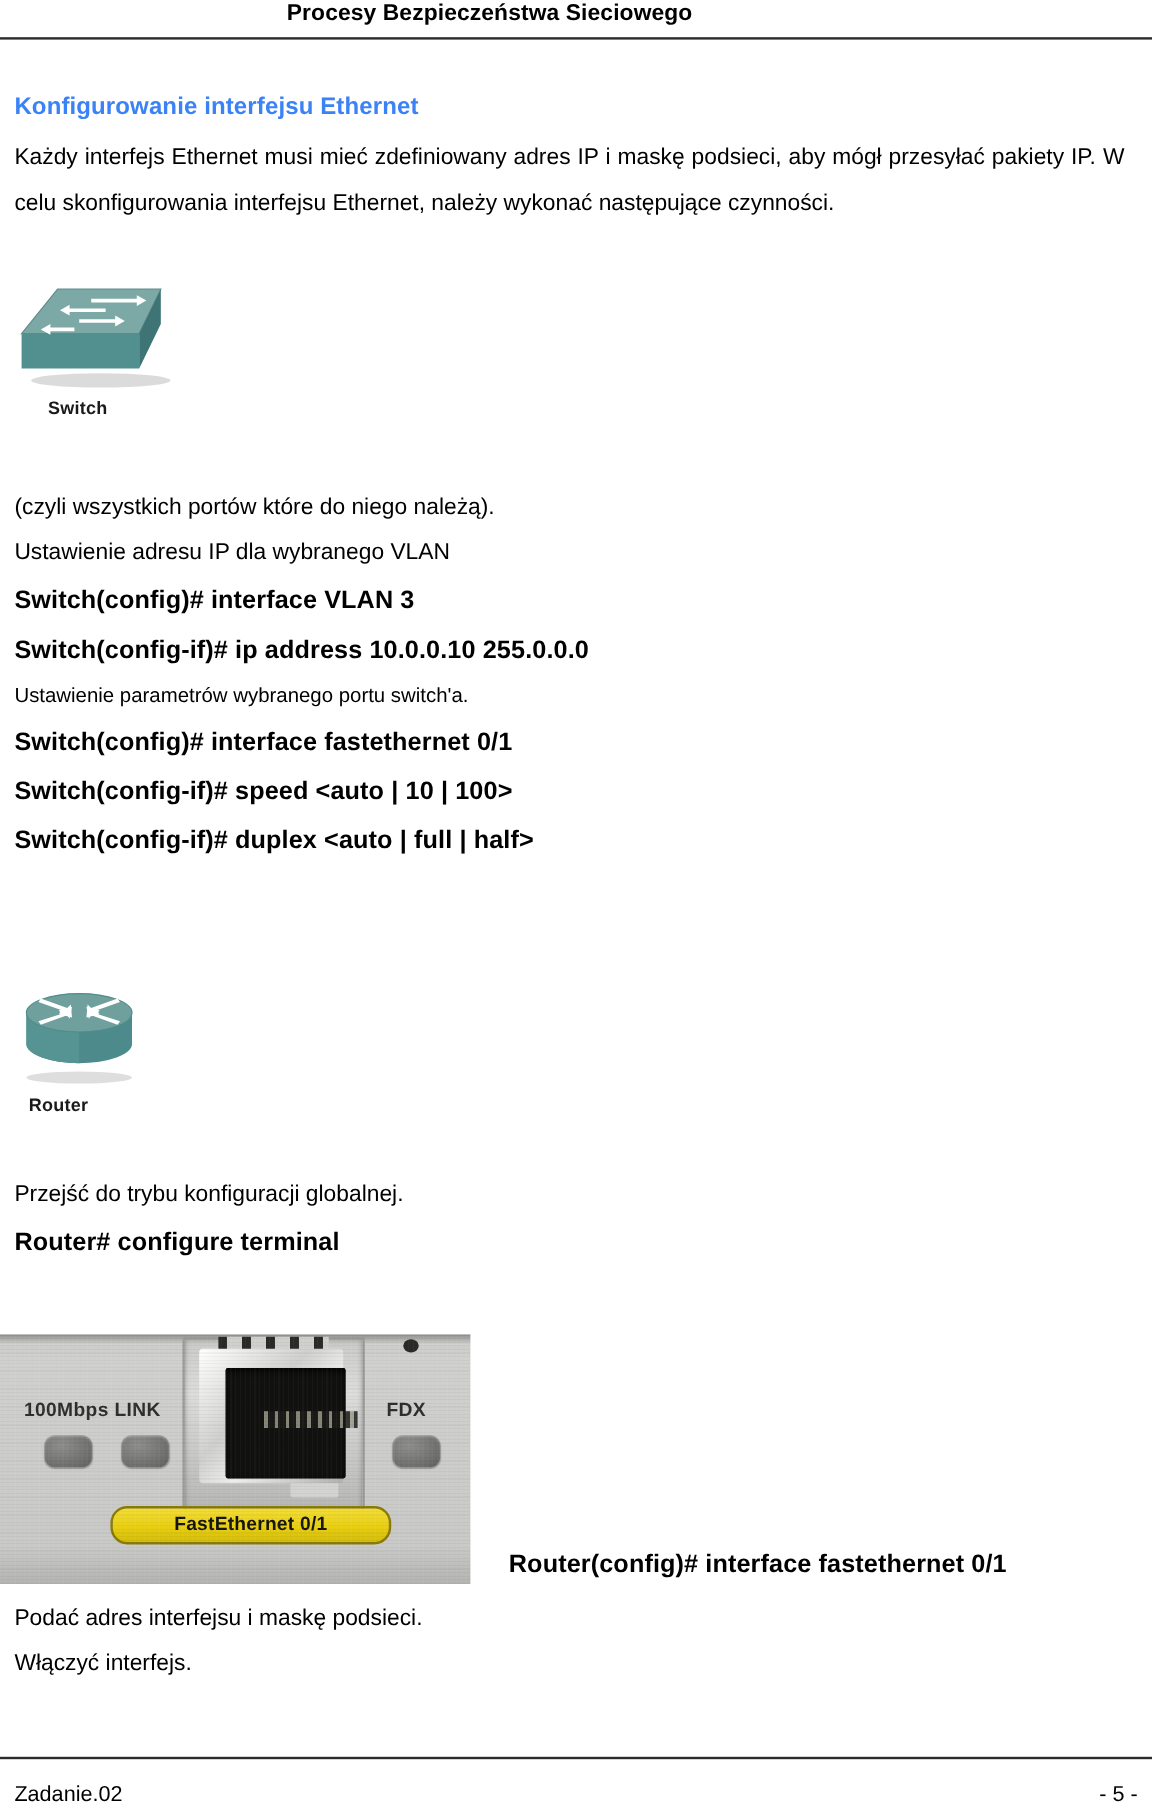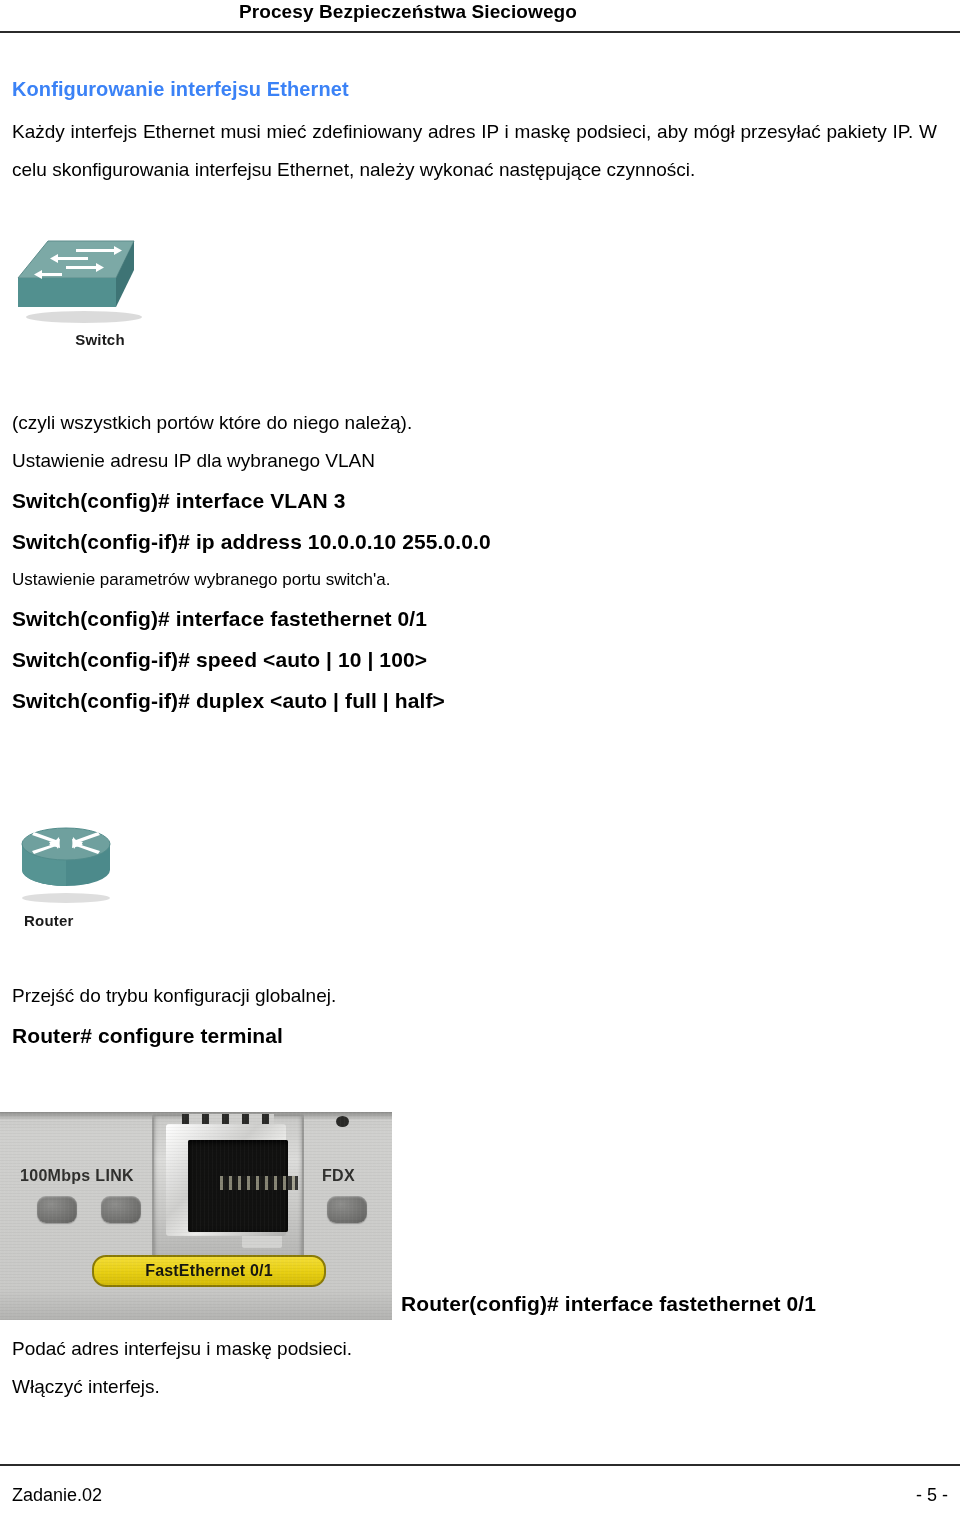--- a/index.html
+++ b/index.html
@@ -87,21 +87,21 @@
   }
   .icon-caption {
     text-align: center;
     font-size: 15px;
     font-weight: bold;
     color: #1a1a1a;
     margin-top: 2px;
     letter-spacing: .2px;
   }
   .icon-caption.router-cap { text-align: left; padding-left: 16px; }
-  .icon-caption.switch-cap { text-align: center; padding-left: 30px; }
+  .icon-caption.switch-cap { text-align: left; padding-left: 30px; }
 
   
   .lines {
     position: absolute;
     left: 0;
     width: 936px;
   }
   .line-normal {
     font-size: 19px;
     line-height: 38px;
@@ -214,21 +214,21 @@
     position: absolute; inset: 0;
     background-image:
       repeating-linear-gradient(0deg, rgba(0,0,0,.035) 0 1px, transparent 1px 3px),
       repeating-linear-gradient(90deg, rgba(255,255,255,.03) 0 1px, transparent 1px 4px);
     pointer-events: none;
   }
 
   .router-cmd-inline {
     position: absolute;
     top: 1285px;
-    left: 401px;
+    left: 424px;
     font-size: 21px;
     font-weight: bold;
     line-height: 38px;
     white-space: nowrap;
     letter-spacing: .1px;
   }
 
   .bottom-lines {
     position: absolute;
     left: 12px;

